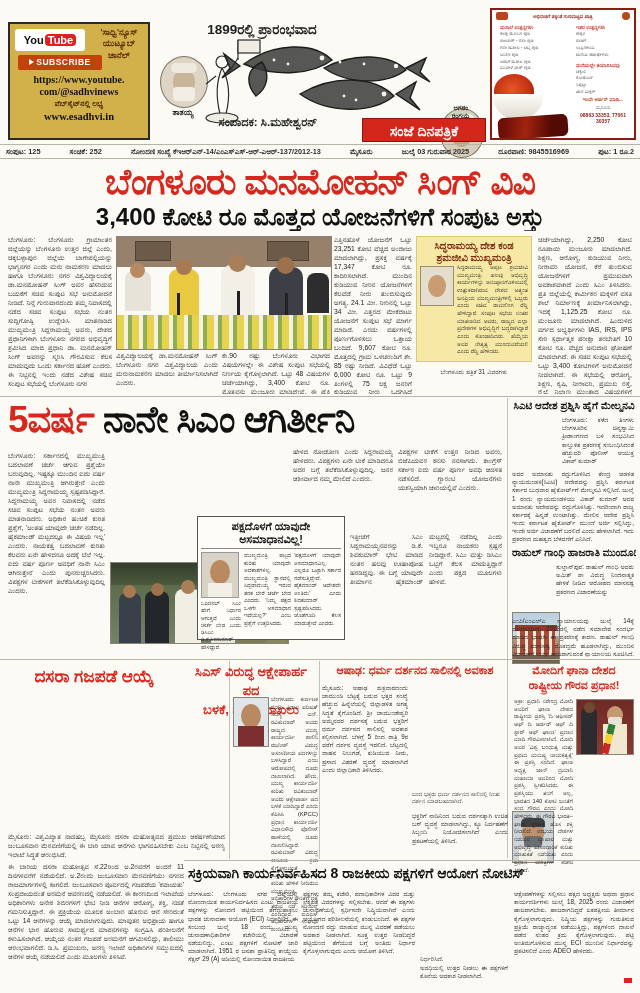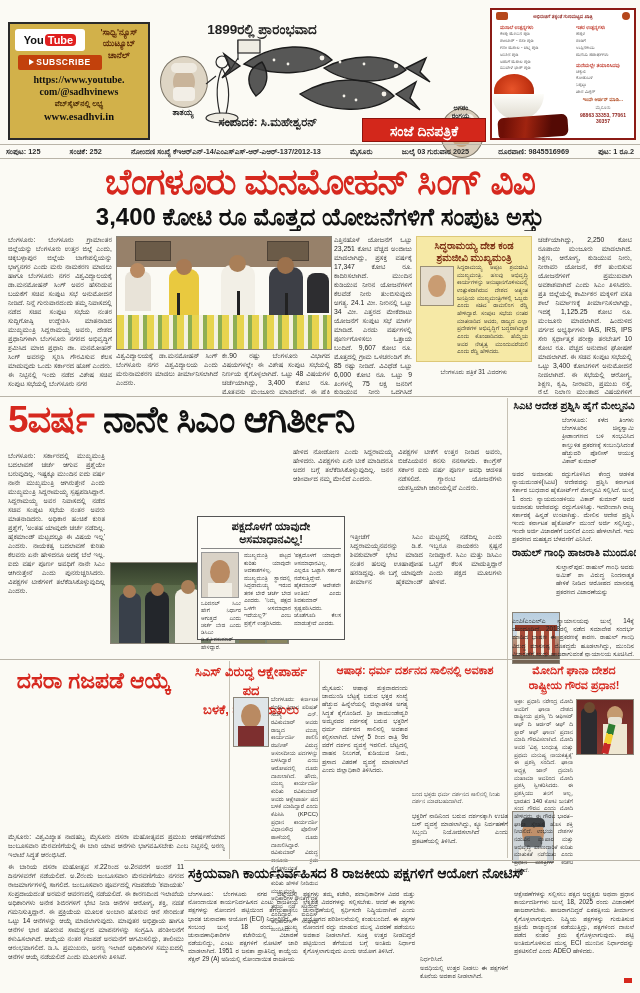--- a/index.html
+++ b/index.html
@@ -263,21 +263,21 @@
     <div class="abs" style="left:11px;top:24px;width:18px;height:11px;background:#6a6f72;border-radius:3px;"></div>
     <div class="abs" style="left:6px;top:36px;width:28px;height:14px;background:#f4f1e8;"></div>
   </div>
   <div class="abs bts" style="left:556px;top:563px;width:78px;height:52px;">ಸುಲ್ತಾನ್‌ಪುರ: ರಾಹುಲ್ ಗಾಂಧಿ ಅವರು ಅಮಿತ್ ಶಾ ವಿರುದ್ಧ ನಿಂದನಾತ್ಮಕ ಹೇಳಿಕೆ ನೀಡಿದ ಆರೋಪದ ಮಾನನಷ್ಟ ಪ್ರಕರಣದ ವಿಚಾರಣೆಯನ್ನು</div>
   <div class="abs bts" style="left:512px;top:617px;width:122px;height:40px;">ಎಂಪಿ/ಎಂಎಲ್‌ಎ ನ್ಯಾಯಾಲಯವು ಜುಲೈ 14ಕ್ಕೆ ಮುಂದೂಡಿದೆ. 2018ರಲ್ಲಿ ನಡೆದ ಸಮಾವೇಶ ಸಂದರ್ಭ ಮಾಡಿದ ಭಾಷಣ ಈ ಪ್ರಕರಣಕ್ಕೆ ಕಾರಣ. ರಾಹುಲ್ ಗಾಂಧಿ ವಿರುದ್ಧ ಮಾನನಷ್ಟ ಮೊಕದ್ದಮೆ ಹೂಡಲಾಗಿದ್ದು, ಮುಂದಿನ ವಿಚಾರಣೆಗೆ ಖುದ್ದು ಹಾಜರಾಗುವಂತೆ ನ್ಯಾಯಾಲಯ ಸೂಚಿಸಿದೆ. ವಕೀಲರ ಮೂಲಕ ವಿನಾಯಿತಿ ಅರ್ಜಿ ಸಲ್ಲಿಸಲಾಗಿದೆ.</div>
 
   <div class="abs rule-h" style="left:0;top:659px;width:640px;"></div>
   <div class="abs rule-v" style="left:229px;top:661px;height:198px;"></div>
   <div class="abs rule-v" style="left:319px;top:661px;height:198px;"></div>
 
-  <div class="abs redhead center" style="left:8px;top:664px;width:172px;font-size:22px;line-height:1.55;">
+  <div class="abs redhead center" style="left:8px;top:664px;width:172px;font-size:17px;line-height:1.55;">
     <div>ದಸರಾ ಗಜಪಡೆ ಆಯ್ಕೆ</div>
   </div>
 
   <div class="abs bt" style="left:8px;top:833px;width:217px;height:28px;">ಮೈಸೂರು: ವಿಶ್ವವಿಖ್ಯಾತ ನಾಡಹಬ್ಬ ಮೈಸೂರು ದಸರಾ ಮಹೋತ್ಸವದ ಪ್ರಮುಖ ಆಕರ್ಷಣೆಯಾದ ಜಂಬೂಸವಾರಿ ಮೆರವಣಿಗೆಯಲ್ಲಿ ಈ ಬಾರಿ ಯಾವ ಆನೆಗಳು ಭಾಗವಹಿಸಬೇಕು ಎಂಬ ನಿಟ್ಟಿನಲ್ಲಿ ಅರಣ್ಯ ಇಲಾಖೆ ಸಿದ್ಧತೆ ಆರಂಭಿಸಿದೆ.</div>
   <div class="abs bt" style="left:8px;top:863px;width:176px;height:122px;">ಈ ಬಾರಿಯ ದಸರಾ ಮಹೋತ್ಸವ ಸೆ.22ರಿಂದ ಅ.2ರವರೆಗೆ ಅಂದರೆ 11 ದಿನಗಳವರೆಗೆ ನಡೆಯಲಿದೆ. ಅ.2ರಂದು ಜಂಬೂಸವಾರಿ ಮೆರವಣಿಗೆಯು ನಗರದ ರಾಜಮಾರ್ಗಗಳಲ್ಲಿ ಸಾಗಲಿದೆ. ಜಂಬೂಸವಾರಿ ಪೂರ್ವದಲ್ಲಿ ಗಜಪಡೆಯ 'ಕವಾಯತು' ಸಂಪ್ರದಾಯದಂತೆ ಅರಮನೆ ಆವರಣದಲ್ಲಿ ನಡೆಯಲಿದೆ. ಈ ಕಾರಣದಿಂದ ಇಲಾಖೆಯ ಅಧಿಕಾರಿಗಳು ಅನೇಕ ಶಿಬಿರಗಳಿಗೆ ಭೇಟಿ ನೀಡಿ ಆನೆಗಳ ಆರೋಗ್ಯ, ಶಕ್ತಿ, ನಡತೆ ಗಮನಿಸುತ್ತಿದ್ದಾರೆ. ಈ ಪ್ರಕ್ರಿಯೆಯ ಮೂಲಕ ಅಂಬಾರಿ ಹೊರುವ ಆನೆ ಸೇರಿದಂತೆ ಒಟ್ಟು 14 ಆನೆಗಳನ್ನು ಆಯ್ಕೆ ಮಾಡಲಾಗುವುದು. ಮಾವುತರ ಅಭಿಪ್ರಾಯ ಹಾಗೂ ಆನೆಗಳ ಭಾರ ಹೊರುವ ಸಾಮರ್ಥ್ಯದ ಮಾಪನಗಳನ್ನು ಸಂಗ್ರಹಿಸಿ ಪರಿಶೀಲನೆಗೆ ಕಳುಹಿಸಲಾಗಿದೆ. ಆಯ್ಕೆಯ ನಂತರ ಗಜಪಡೆ ಅರಮನೆಗೆ ಆಗಮಿಸಲಿದ್ದು, ತಾಲೀಮು ಆರಂಭವಾಗಲಿದೆ. ಡಿ.ಸಿ. ಪ್ರಮುಖರು, ಅರಣ್ಯ ಇಲಾಖೆ ಅಧಿಕಾರಿಗಳ ಸಮ್ಮುಖದಲ್ಲಿ ಆನೆಗಳ ಆಯ್ಕೆ ನಡೆಯಲಿದೆ ಎಂದು ಮೂಲಗಳು ತಿಳಿಸಿವೆ.</div>
 
   <div class="abs redhead center" style="left:186px;top:663px;width:130px;font-size:13px;line-height:1.45;">
     <div>ಸಿಎಸ್ ವಿರುದ್ಧ ಆಕ್ಷೇಪಾರ್ಹ ಪದ</div>
     <div>ಬಳಕೆ, ದೂರು ದಾಖಲು</div>
   </div>

